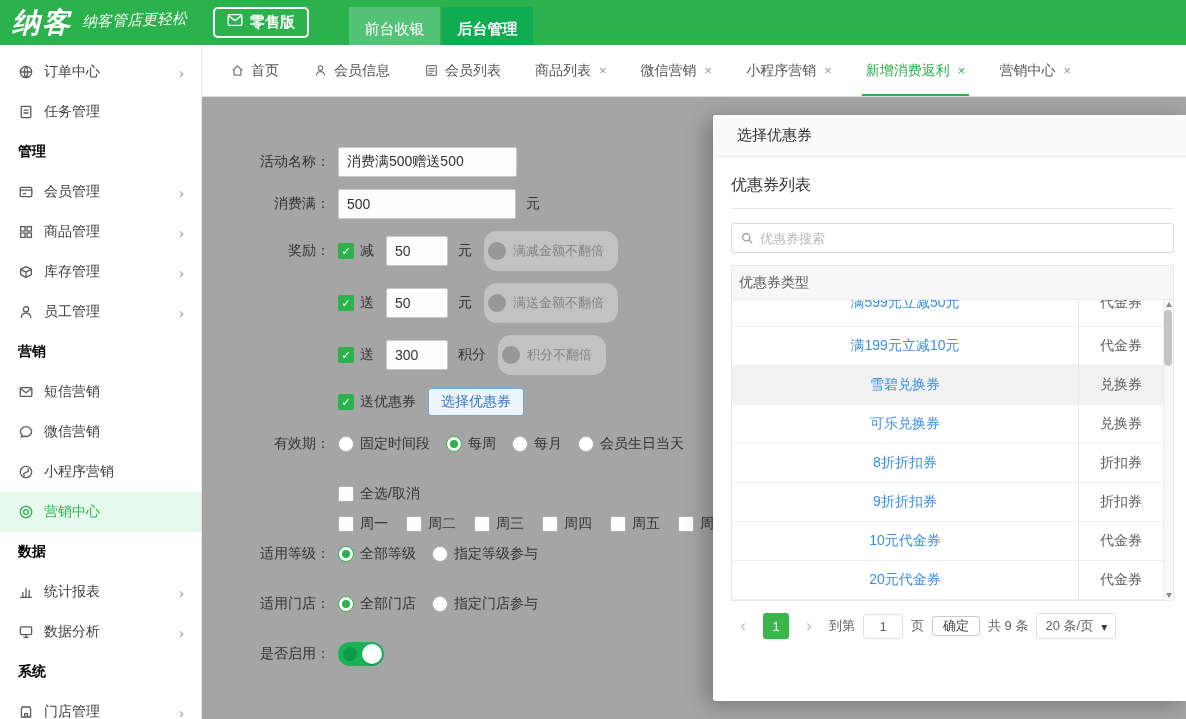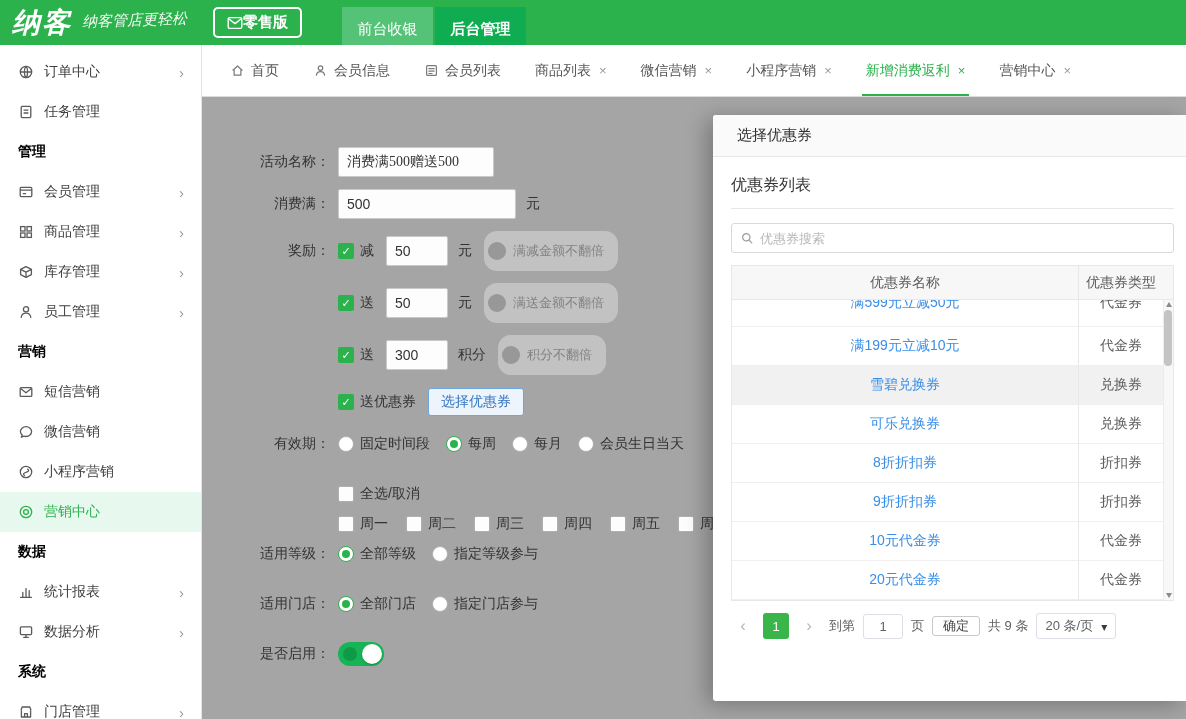--- a/index.html
+++ b/index.html
@@ -4,21 +4,21 @@
 <style>
   * { margin:0; padding:0; box-sizing:border-box; }
   html,body { width:1186px; height:719px; }
   body { font-family:"Liberation Sans","DejaVu Sans",sans-serif; font-size:14px; color:#333; background:#fff; overflow:hidden; }
   .app { position:relative; width:1186px; height:719px; overflow:hidden; }
 
   
   .topbar { height:45px; background:#2bb24c; display:flex; align-items:center; padding-left:12px; }
   .logo { color:#fff; font-size:28px; font-weight:bold; font-style:italic; letter-spacing:2px; }
   .slogan { color:#fff; font-size:15px; font-style:italic; margin-left:10px; margin-top:-4px; transform:rotate(-2deg); opacity:.95; }
-  .version-badge { margin-left:26px; display:flex; align-items:center; border:2px solid #fff; border-radius:5px; padding:4px 12px; color:#fff; font-size:15px; font-weight:bold; cursor:pointer; }
+  .version-badge { margin-left:26px; display:flex; gap:7px; border:2px solid #fff; border-radius:5px; padding:4px 12px; color:#fff; font-size:15px; font-weight:bold; cursor:pointer; }
   .top-nav { margin-left:40px; display:flex; height:31px; gap:2px; }
   .top-tab { width:91px; height:45px; display:flex; align-items:center; justify-content:center; color:#fff; font-size:15px; cursor:pointer; }
   .top-tab.front { background:#55c377; }
   .top-tab.back { background:#0fac52; font-weight:bold; }
 
   
   .body-row { display:flex; height:674px; }
   .sidebar { width:202px; background:#fff; border-right:1px solid #e3e3e3; padding-top:7px; overflow:hidden; flex:none; }
   .main-col { flex:1; display:flex; flex-direction:column; min-width:0; }
 
@@ -340,21 +340,21 @@
           <span class="x"></span>
         </div>
       </div>
 
       <div class="content">
 
         <div class="form-wrap">
 
           <div class="frow">
             <span class="flabel">活动名称：</span>
-            <input class="tinput" style="width: 156px; font-family: Liberation Serif, serif;" value="消费满500赠送500">
+            <input class="tinput" style="width: 179px;" value="消费满500赠送500">
           </div>
 
           <div class="frow">
             <span class="flabel">消费满：</span>
             <input class="tinput" style="width: 178px;" value="500">
             <span class="unit">元</span>
           </div>
 
           <div class="frow">
             <span class="flabel">奖励：</span>
@@ -494,21 +494,20 @@
                   <svg viewBox="0 0 16 16" fill="none" stroke="currentColor" stroke-width="1.4" stroke-linecap="round">
                     <circle cx="7.2" cy="7.2" r="4.2"></circle>
                     <path d="M10.4 10.4l3.1 3.1"></path>
                   </svg>
                 </span>
               <input placeholder="优惠券搜索" style="">
             </div>
 
             <div class="ctable">
               <div class="thead">
-                <span class="hc1">优惠券名称</span>
                 <span class="hc2">优惠券类型</span>
               </div>
               <div class="tbody">
 
                 <div class="trow clip">
                   <span class="c1">
                       <a href="#">满599元立减50元</a>
                     </span>
                   <span class="c2"><span>代金券</span></span>
                 </div>

